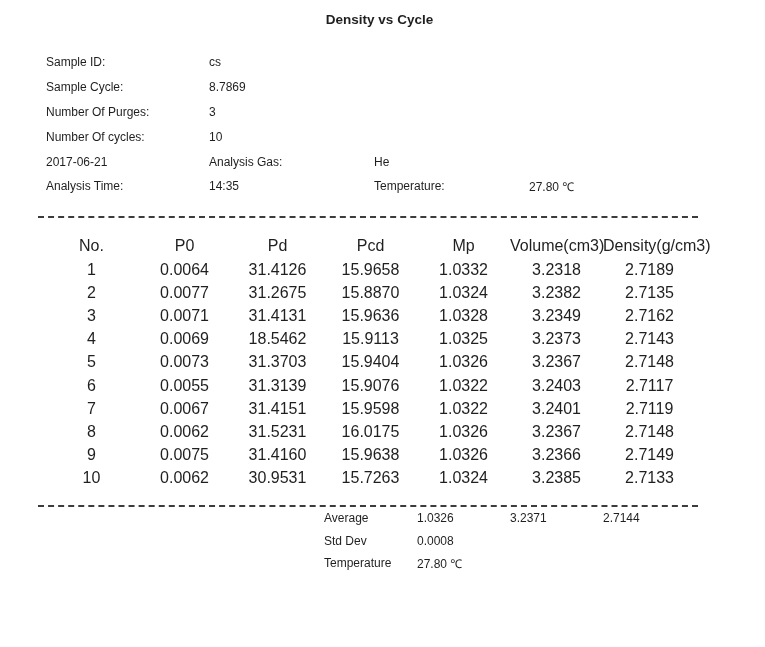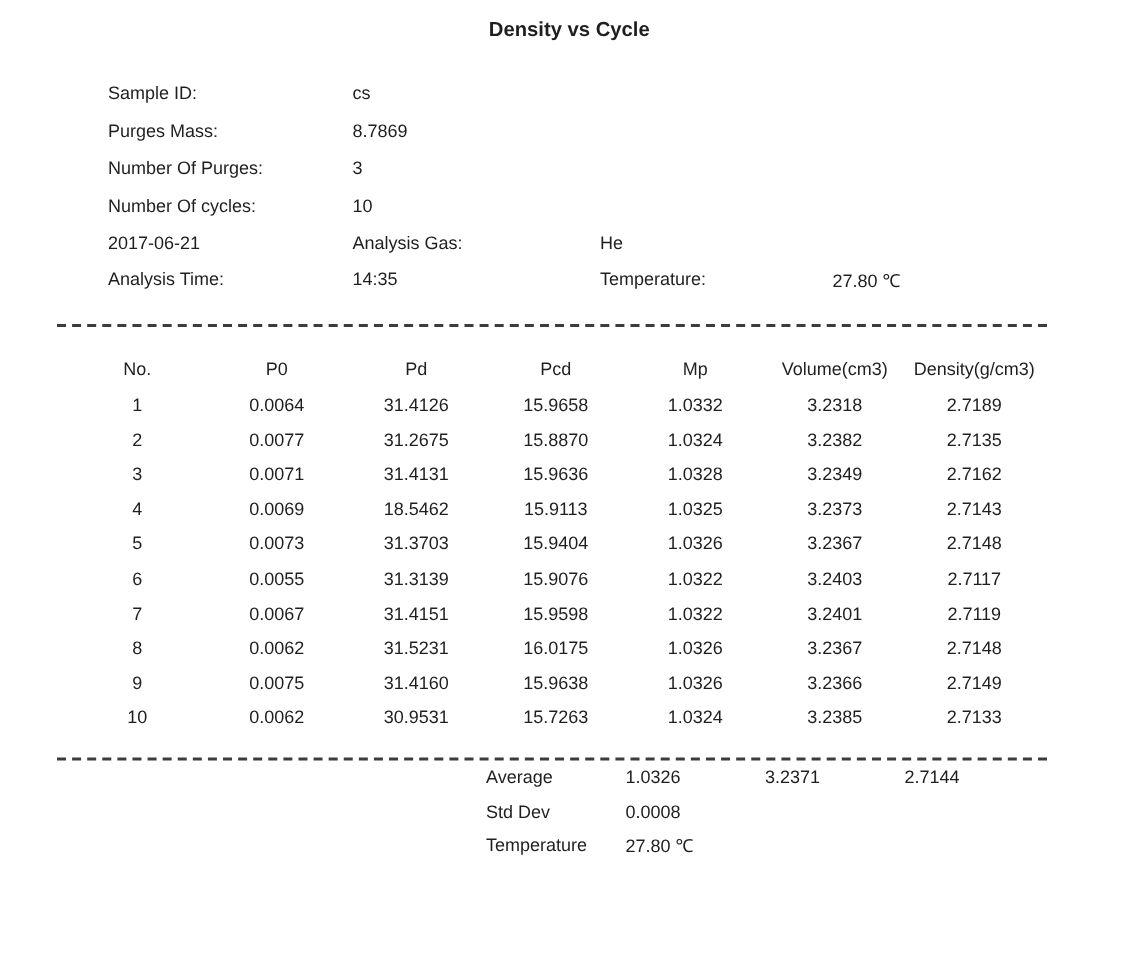--- a/index.html
+++ b/index.html
@@ -18,21 +18,21 @@
     overflow: hidden;
     line-height: 16px;
     text-align: center;
     font-size: 13.5px;
     font-weight: bold;
   }
   .info-section { margin-top: 23px; }
   .info-row {
     display: grid;
     grid-template-columns: 163px 165px 155px auto;
-    padding-left: 72px;
+    padding-left: 46px;
     height: 24.8px;
     align-items: center;
     font-size: 12px;
   }
   .divider {
     margin: 17px 0 0 38px;
     width: 660px;
     height: 0;
     border-top: 2px dashed #3c3c3c;
   }
@@ -41,21 +41,21 @@
     margin-top: 20px;
     text-align: center;
     font-size: 13.5px;
     font-weight: bold;
   }
   table.dv-table {
     margin: 17px 0 0 45px;
     width: 651px;
     border-collapse: collapse;
     table-layout: fixed;
-    font-size: 12px;
+    font-size: 16px;
   }
   table.dv-table th, table.dv-table td {
     width: 93px;
     height: 23.2px;
     padding: 0;
     text-align: center;
     vertical-align: middle;
     font-weight: normal;
   }
   table.summary-table {
@@ -82,21 +82,21 @@
   <div class="report-title">Density vs Cycle</div>
 
   <div class="info-section">
       <div class="info-row">
       <span>Sample ID:</span>
       <span>cs</span>
       <span></span>
       <span></span>
     </div>
       <div class="info-row">
-      <span>Purges Mass:</span>
+      <span>Sample Cycle:</span>
       <span>8.7869</span>
       <span></span>
       <span></span>
     </div>
       <div class="info-row">
       <span>Number Of Purges:</span>
       <span>3</span>
       <span></span>
       <span></span>
     </div>

